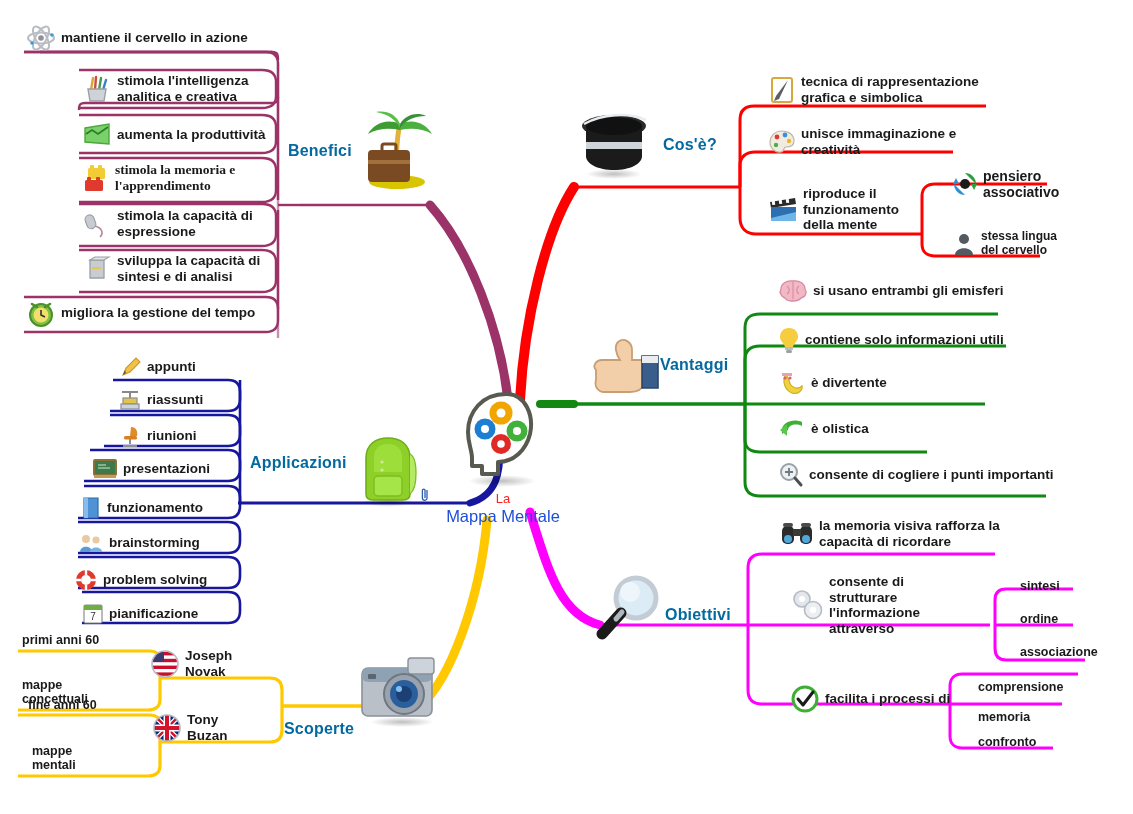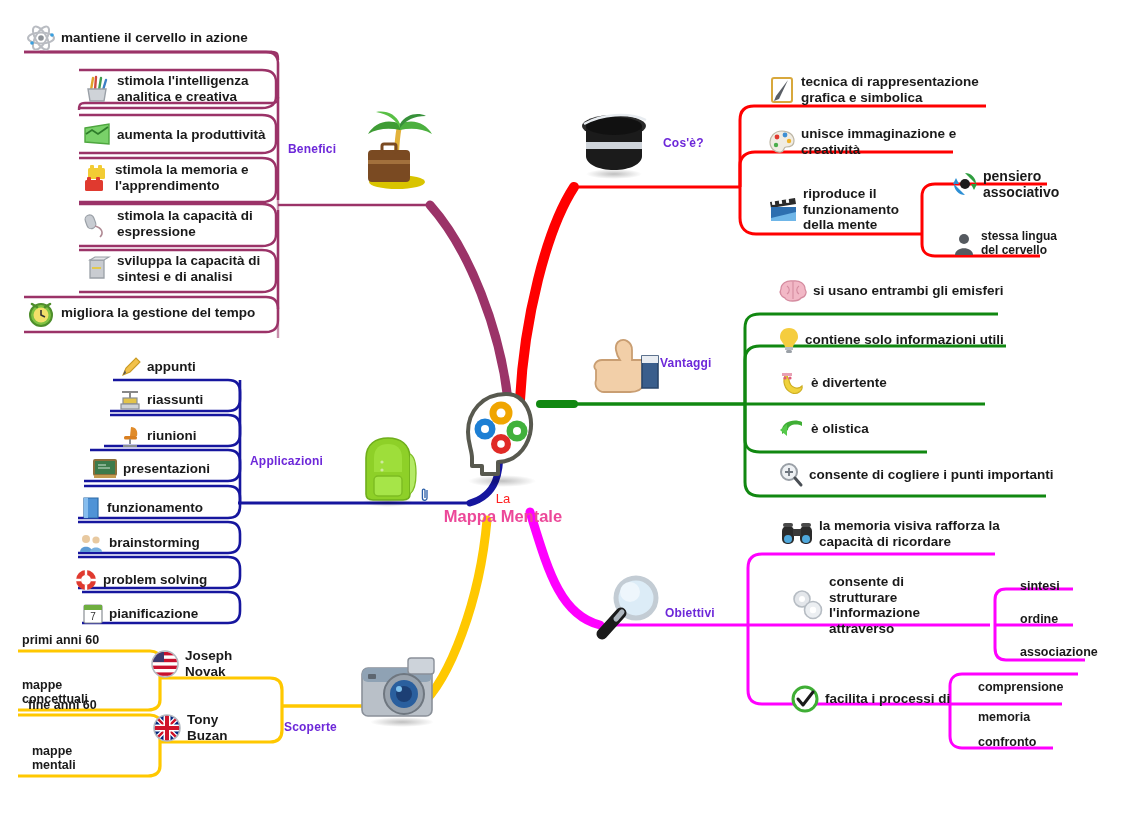--- a/index.html
+++ b/index.html
@@ -4,24 +4,24 @@
 <style>
   html,body{margin:0;padding:0;background:#ffffff;}
   body{width:1133px;height:814px;position:relative;overflow:hidden;
        font-family:"Liberation Sans","DejaVu Sans",sans-serif;}
   #stage{position:absolute;left:0;top:0;width:1133px;height:814px;}
   svg.wires{position:absolute;left:0;top:0;width:1133px;height:814px;pointer-events:none;}
   .node{position:absolute;display:flex;align-items:center;gap:5px;white-space:nowrap;}
   .node .lbl{font-size:13.5px;font-weight:bold;color:#1a1a1a;line-height:1.15;}
   .node .lbl.two{white-space:normal;}
   .ico{display:inline-block;flex:0 0 auto;line-height:0;}
-  .main-lbl{font-size:12px;font-weight:bold;color:#6d28d9;letter-spacing:.2px;text-align:right;}
+  .main-lbl{font-size:16px;font-weight:bold;color:#0369a1;letter-spacing:.2px;text-align:right;}
   .center-title{position:absolute;text-align:center;line-height:1.15;}
   .center-title .la{font-size:13px;color:#ff2020;font-weight:normal;}
-  .center-title .mm{font-size:16.5px;color:#ec4899;font-weight:bold;}
+  .center-title .mm{font-size:16.5px;color:#1d4ed8;font-weight:normal;}
   .tiny{font-size:12.5px;font-weight:bold;color:#1a1a1a;}
 </style>
 </head>
 <body>
 
 <div id="stage">
 
   <svg class="wires" viewBox="0 0 1133 814">
     <defs>
       <radialGradient id="gShadow" cx="50%" cy="50%" r="50%">
@@ -230,21 +230,21 @@
   <div class="node" style="left:82px;top:122px;">
     <span class="ico">
       <svg width="30" height="26" viewBox="0 0 30 26">
         <path d="M3 6 L27 2 L27 22 L3 20 Z" fill="#79d169" stroke="#4ea63f" stroke-width="1.4"></path>
         <path d="M4 12 L10 8 L16 12 L26 5" fill="none" stroke="#2e7d2a" stroke-width="1.8"></path>
       </svg>
     </span>
     <span class="lbl">aumenta la produttività</span>
   </div>
 
-  <div class="node" style="left:82px;top:162px;">
+  <div class="node" style="left:82px;top:162px;font-family:Liberation Serif, serif;">
     <span class="ico">
       <svg width="28" height="32" viewBox="0 0 28 32">
         <rect x="6" y="6" width="17" height="11" rx="1.5" fill="#f2cc34"></rect>
         <rect x="8" y="3" width="4" height="4" rx="1" fill="#f2cc34"></rect>
         <rect x="16" y="3" width="4" height="4" rx="1" fill="#f2cc34"></rect>
         <rect x="3" y="18" width="18" height="11" rx="1.5" fill="#e03a2f"></rect>
         <rect x="5" y="15" width="4" height="4" rx="1" fill="#e03a2f"></rect>
         <rect x="14" y="15" width="4" height="4" rx="1" fill="#e03a2f"></rect>
       </svg>
     </span>

